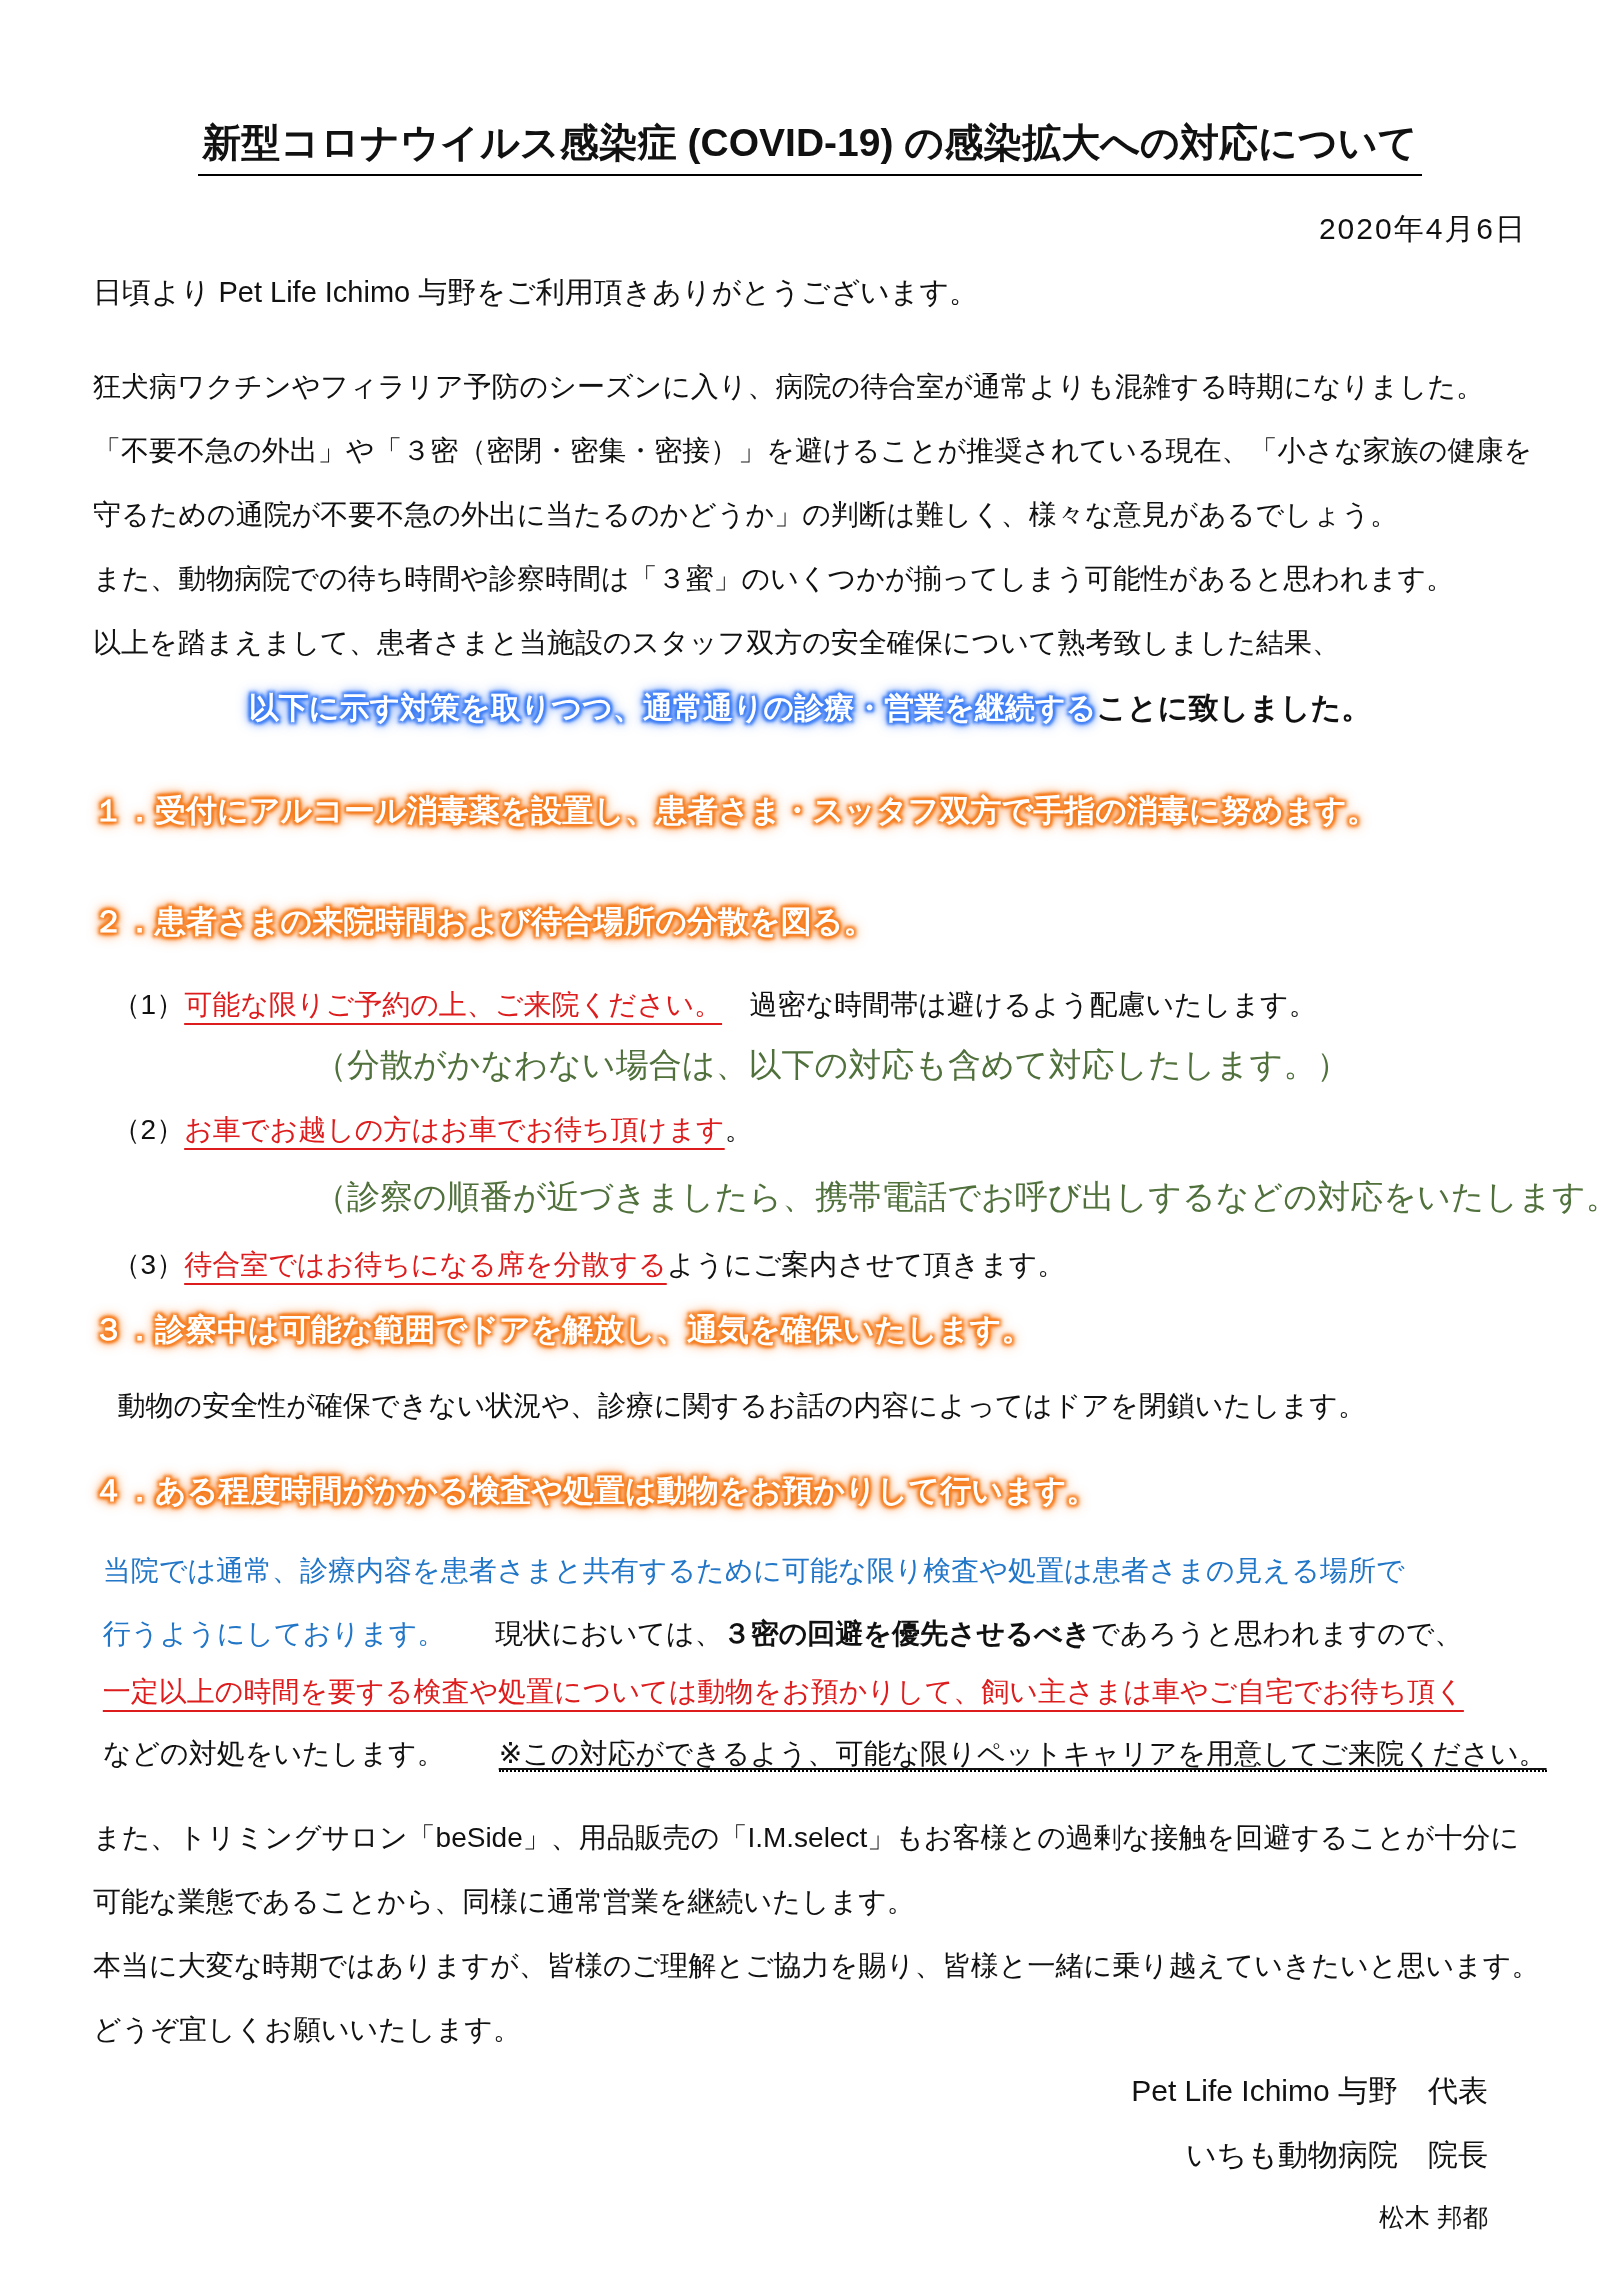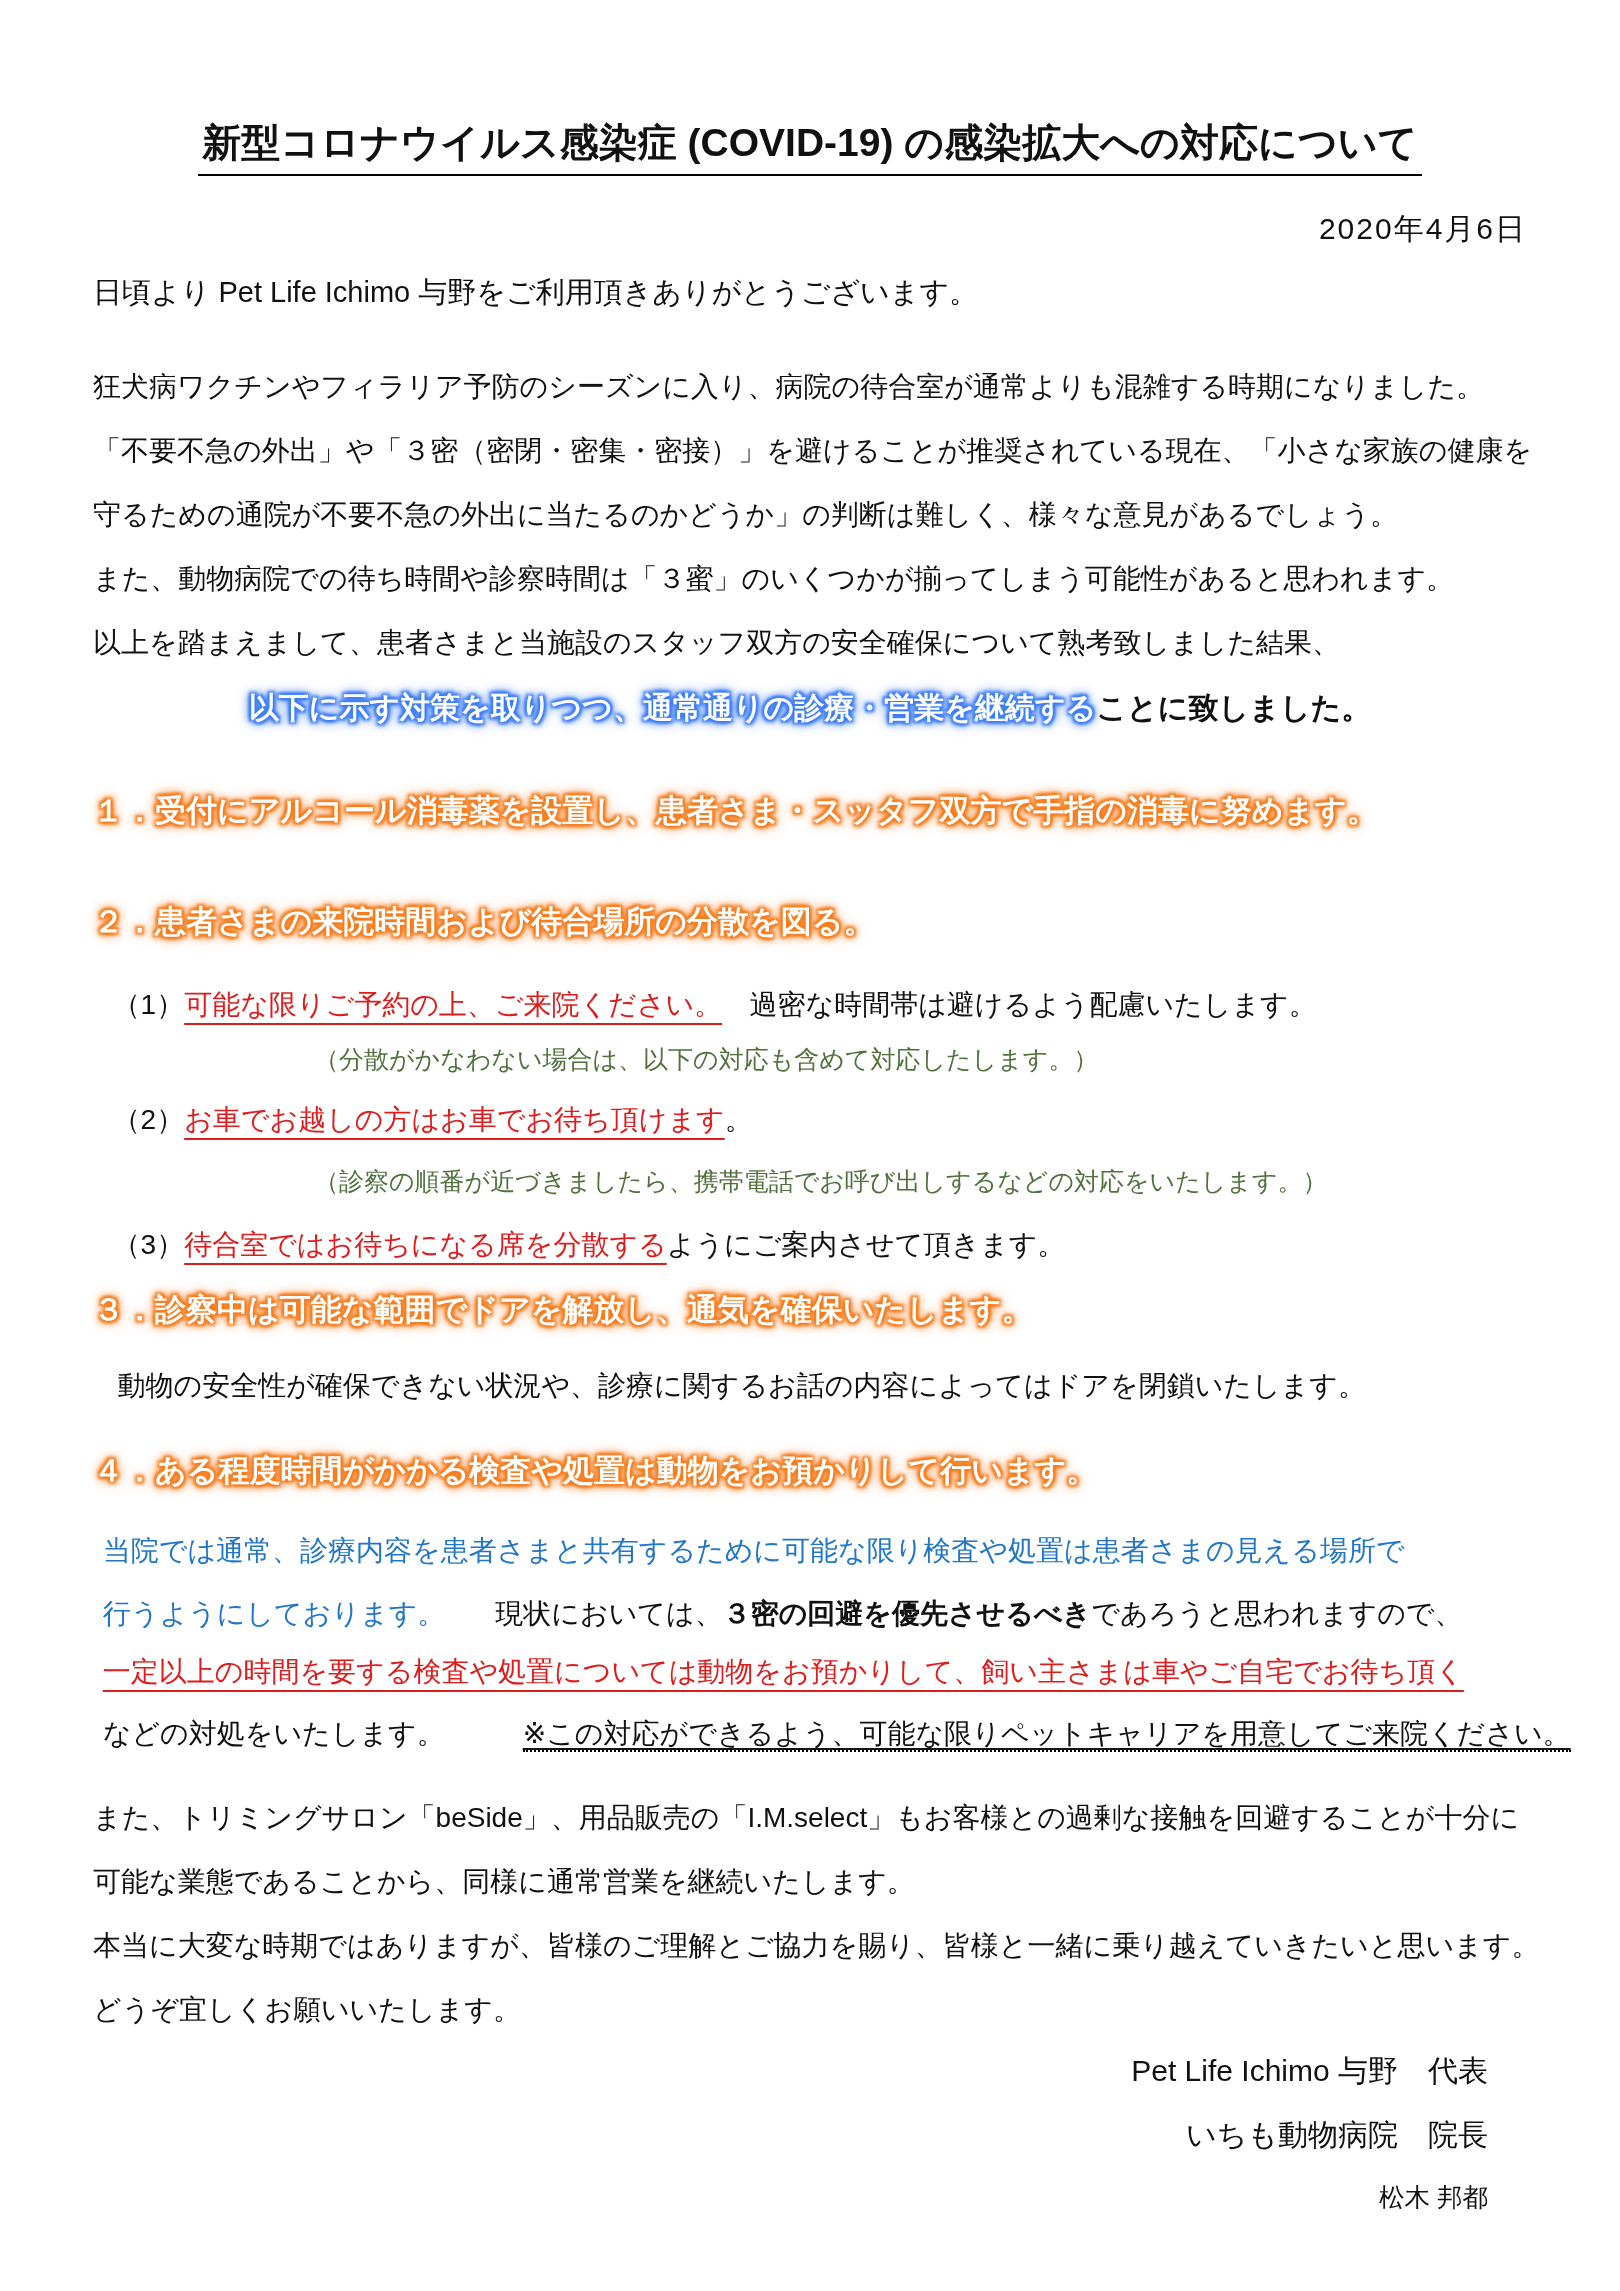--- a/index.html
+++ b/index.html
@@ -20,29 +20,29 @@
     -2px -2px 2.9px var(--glow-blue),2px -2px 2.9px var(--glow-blue),
     -2px 2px 2.9px var(--glow-blue),2px 2px 2.9px var(--glow-blue),
     0 0 5.9px var(--glow-blue),0 0 9.8px var(--glow-blue),0 0 13.7px var(--glow-blue);}
   .glow-orange{text-shadow:
     -2px -2px 2.9px var(--glow-orange),2px -2px 2.9px var(--glow-orange),
     -2px 2px 2.9px var(--glow-orange),2px 2px 2.9px var(--glow-orange),
     0 0 5.9px var(--glow-orange),0 0 9.8px var(--glow-orange),0 0 13.7px var(--glow-orange);}
   .highlight-line{text-align:center;font-size:30px;}
   .highlight-line .suffix{color:#111;font-weight:bold;}
   .red-u{color:var(--red);text-decoration:underline;text-decoration-thickness:2px;text-underline-offset:8.8px;}
-  .green-note{color:var(--green);font-size:25px;}
+  .green-note{color:var(--green);font-size:33px;}
   .blue-text{color:var(--blue);}
   .item{padding-left:19.6px;}
   .note-indent{padding-left:221px;}
   .sec3-note{padding-left:24.5px;}
   .sec4-par{padding-left:9.8px;}
   .gap-md{margin-left:27.4px;}
   .gap-lg{margin-left:50px;}
-  .gap-note{margin-left:78px;}
+  .gap-note{margin-left:54px;}
   .bold{font-weight:bold;}
   .wavy-note{text-decoration:underline;text-underline-offset:4.9px;border-bottom:2px dotted #000;padding-bottom:1px;}
   .signature{text-align:right;font-size:30px;padding-right:39px;white-space:nowrap;}
   .signature.small{font-size:25.5px;}
   .mt22{margin-top:21.6px}.mt24{margin-top:23.5px}.mt28{margin-top:27.4px}.mt30{margin-top:29px}
   .mt38{margin-top:37px}.mt40{margin-top:39px}.mt42{margin-top:41px}.mt45{margin-top:44px}
   .mt48{margin-top:47px}.mt50{margin-top:49px}.mt60{margin-top:59px}.mt70{margin-top:69px}.mt110{margin-top:64px}
 </style>
 </head>
 <body>

